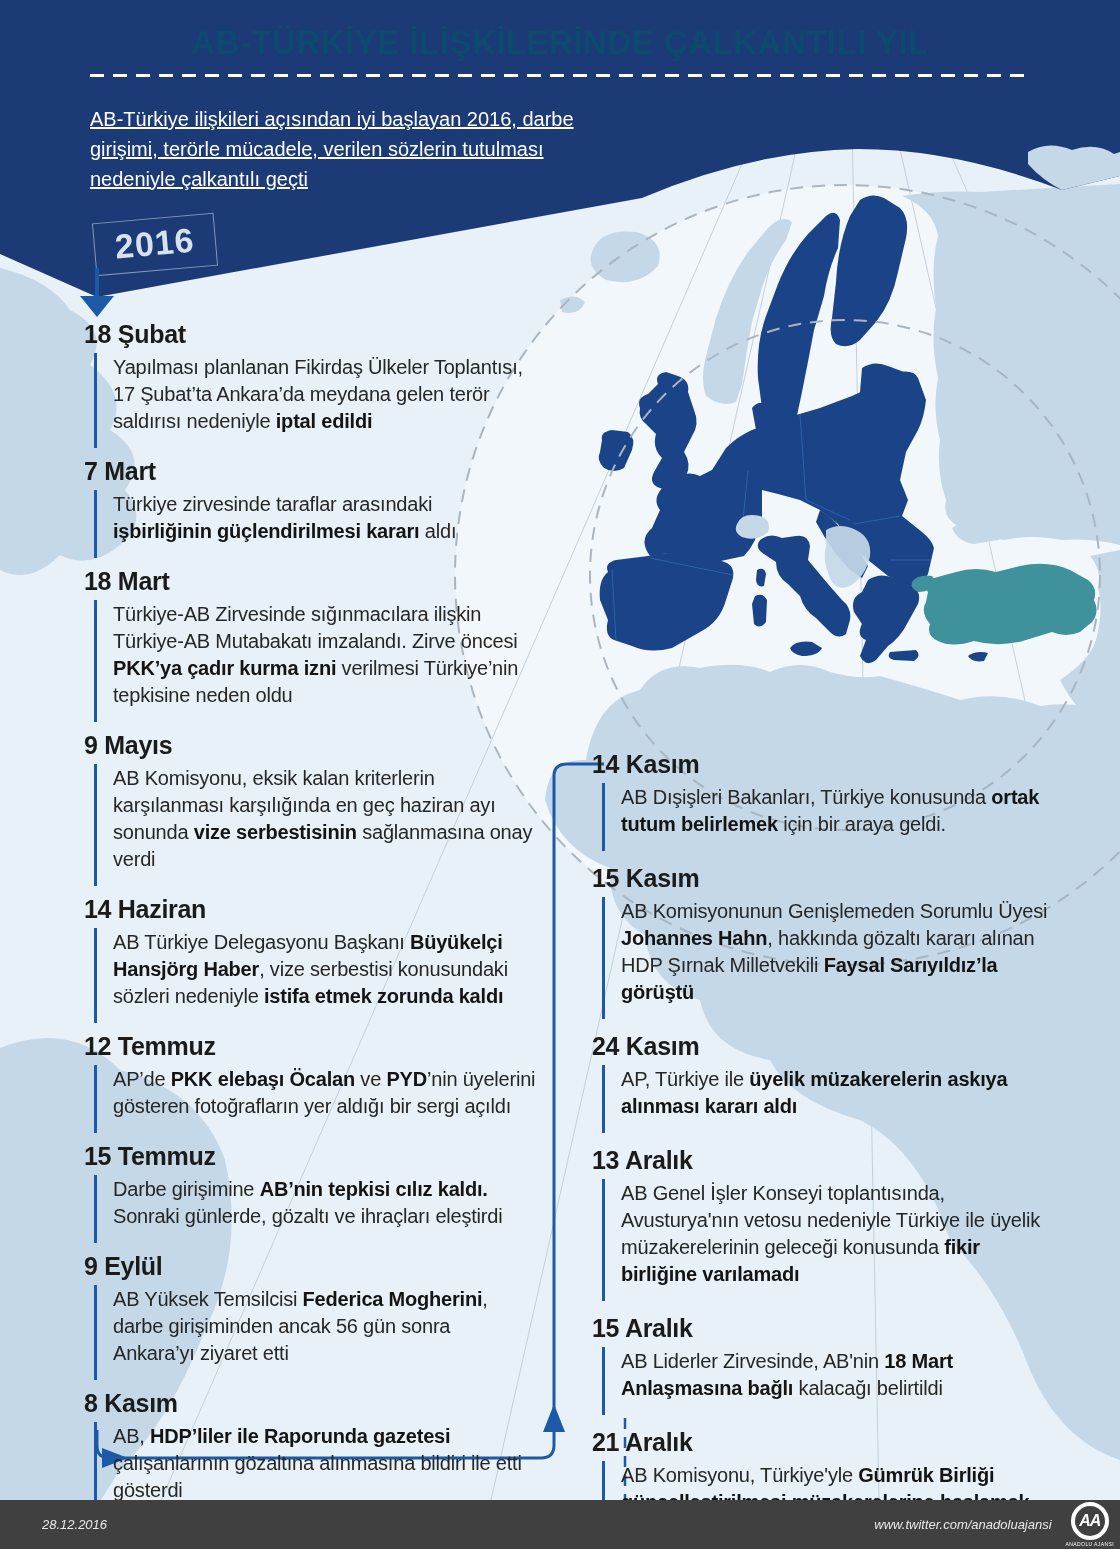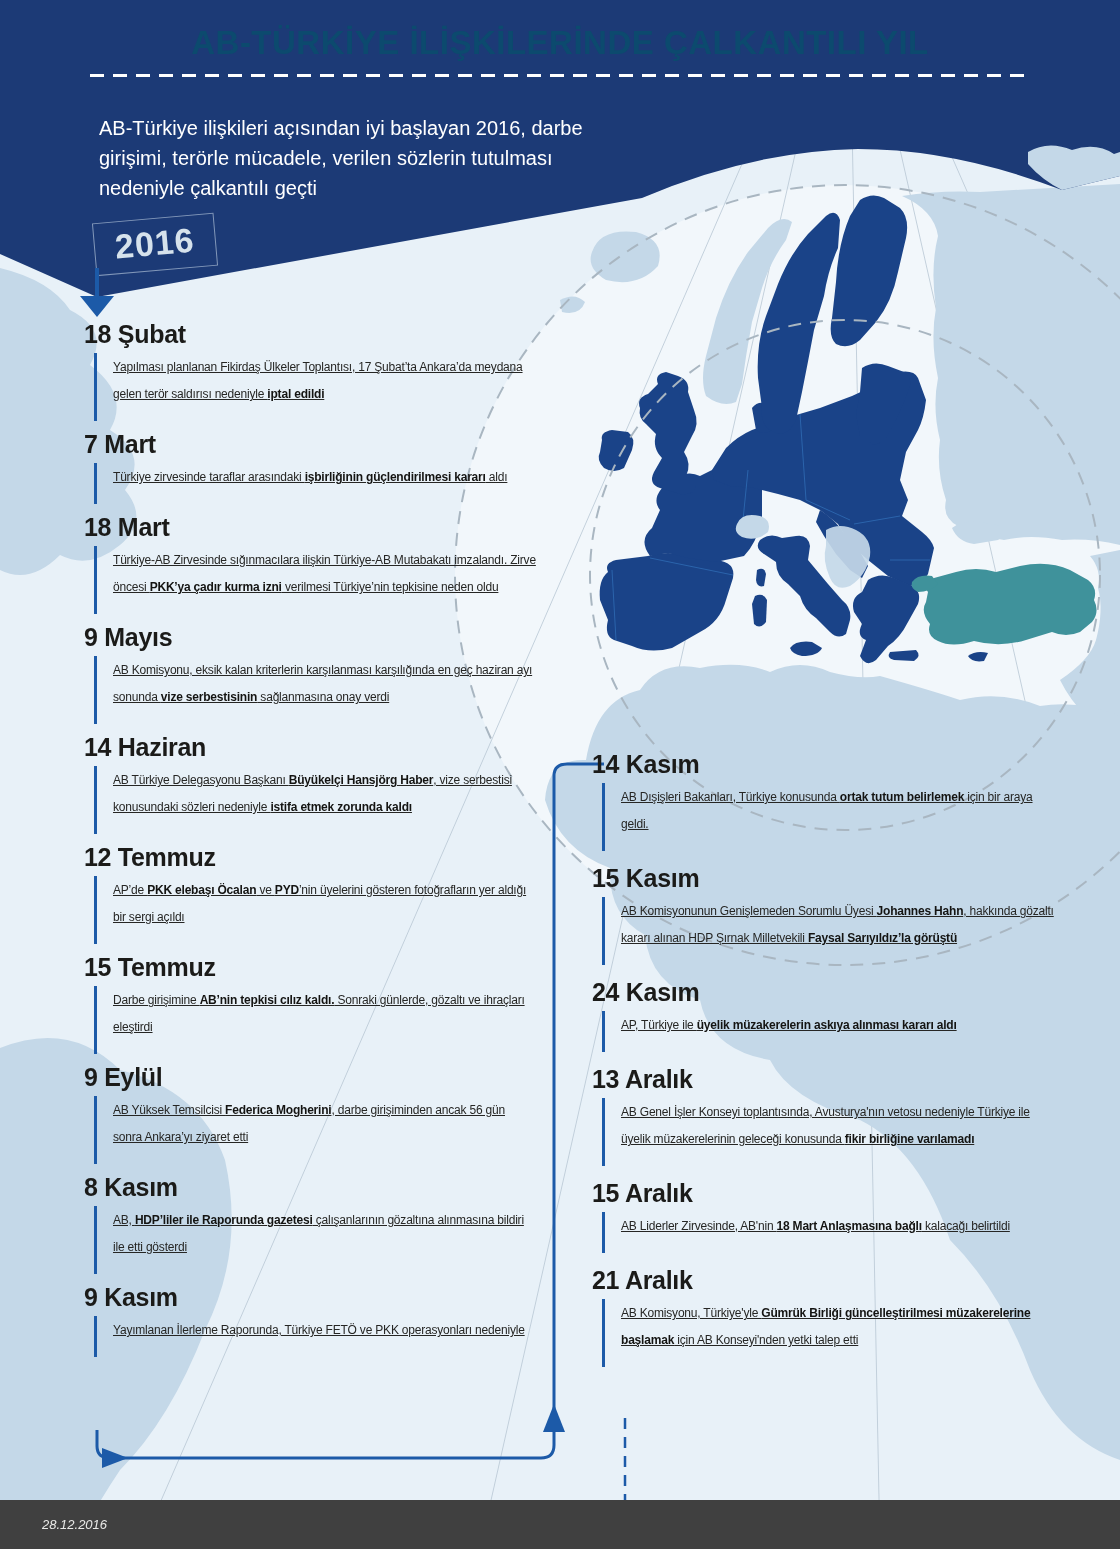--- a/index.html
+++ b/index.html
@@ -9,39 +9,39 @@
   svg{display:block;}
   
   #map-svg{position:absolute;left:0;top:0;z-index:0;}
   
   #header-shape{position:absolute;left:0;top:0;z-index:2;pointer-events:none;}
   #title{position:absolute;left:0;top:24px;width:1120px;text-align:center;z-index:3;
          color:#0c4a6e;font-size:33px;font-weight:700;letter-spacing:.5px;margin:0;}
   #title-divider{position:absolute;left:90px;top:74px;width:942px;height:3px;z-index:3;
          background:repeating-linear-gradient(90deg,#ffffff 0 14px,transparent 14px 23px);}
   #intro{position:absolute;left:90px;top:104px;width:500px;z-index:3;color:#ffffff;
-         font-size:20px;line-height:30px;margin:9px;}
+         font-size:20px;line-height:30px;margin:0;text-decoration:underline;}
   
   #year-badge{position:absolute;left:94px;top:218px;z-index:3;transform:rotate(-5deg);
          border:1px solid rgba(214,228,240,.55);color:#d6e2ec;font-size:34px;font-weight:700;
          padding:5px 20px 7px 20px;letter-spacing:1px;}
   #start-arrow-stem{position:absolute;left:95px;top:268px;width:4px;height:28px;background:#1c5aa8;z-index:3;}
   #start-arrow-head{position:absolute;left:80px;top:296px;width:0;height:0;z-index:3;
          border-left:17px solid transparent;border-right:17px solid transparent;border-top:21px solid #1c5aa8;}
   
   #connector-svg{position:absolute;left:0;top:0;z-index:1;pointer-events:none;}
   
   .tl-col{position:absolute;z-index:3;}
   #col-left{left:84px;top:320px;width:452px;}
   #col-right{left:592px;top:750px;width:465px;}
   .entry{margin:0;}
   .entry h3{margin:0 0 4px 0;font-size:25px;line-height:29px;font-weight:700;color:#1b1b19;
             letter-spacing:-0.3px;}
   .entry p{margin:0 0 9px 10px;padding:1px 0 13px 16px;border-left:3px solid #1c5aa8;
-           font-size:12px;line-height:27px;color:#262624;letter-spacing:-0.2px;text-decoration:underline;}
+           font-size:20px;line-height:27px;color:#262624;letter-spacing:-0.2px;}
   #col-right .entry p{margin-bottom:13px;}
   .entry p b{color:#141412;}
   
   #footer{position:absolute;left:0;bottom:0;width:1120px;height:49px;background:#404040;z-index:4;
           display:flex;align-items:center;justify-content:space-between;padding-left:8px;}
   #footer-date{margin-left:34px;color:#e9e9e7;font-size:13px;font-style:italic;}
   #footer-right{display:flex;align-items:center;margin-right:14px;}
   #footer-url{color:#e9e9e7;font-size:13px;font-style:italic;margin-right:14px;}
   #aa-logo{display:flex;flex-direction:column;align-items:center;}
   #aa-circle{width:30px;height:30px;border:4px solid #ffffff;border-radius:50%;
@@ -230,15 +230,24 @@
         <p><span>AB Liderler Zirvesinde, AB'nin </span><b>18 Mart Anlaşmasına bağlı</b><span> kalacağı belirtildi</span></p>
       </div>
       <div class="entry">
         <h3>21 Aralık</h3>
         <p><span>AB Komisyonu, Türkiye'yle </span><b>Gümrük Birliği güncelleştirilmesi müzakerelerine başlamak</b><span> için AB Konseyi'nden yetki talep etti</span></p>
       </div>
     </div>
 
   <div id="footer">
     <span id="footer-date">28.12.2016</span>
+    <div id="footer-right">
+      <span id="footer-url">www.twitter.com/anadoluajansi</span>
+      <div id="aa-logo">
+        <div id="aa-circle">
+          <span id="aa-mono">AA</span>
+        </div>
+        <span id="aa-caption">ANADOLU AJANSI</span>
+      </div>
+    </div>
   </div>
 
 </div>
 
 </body></html>

